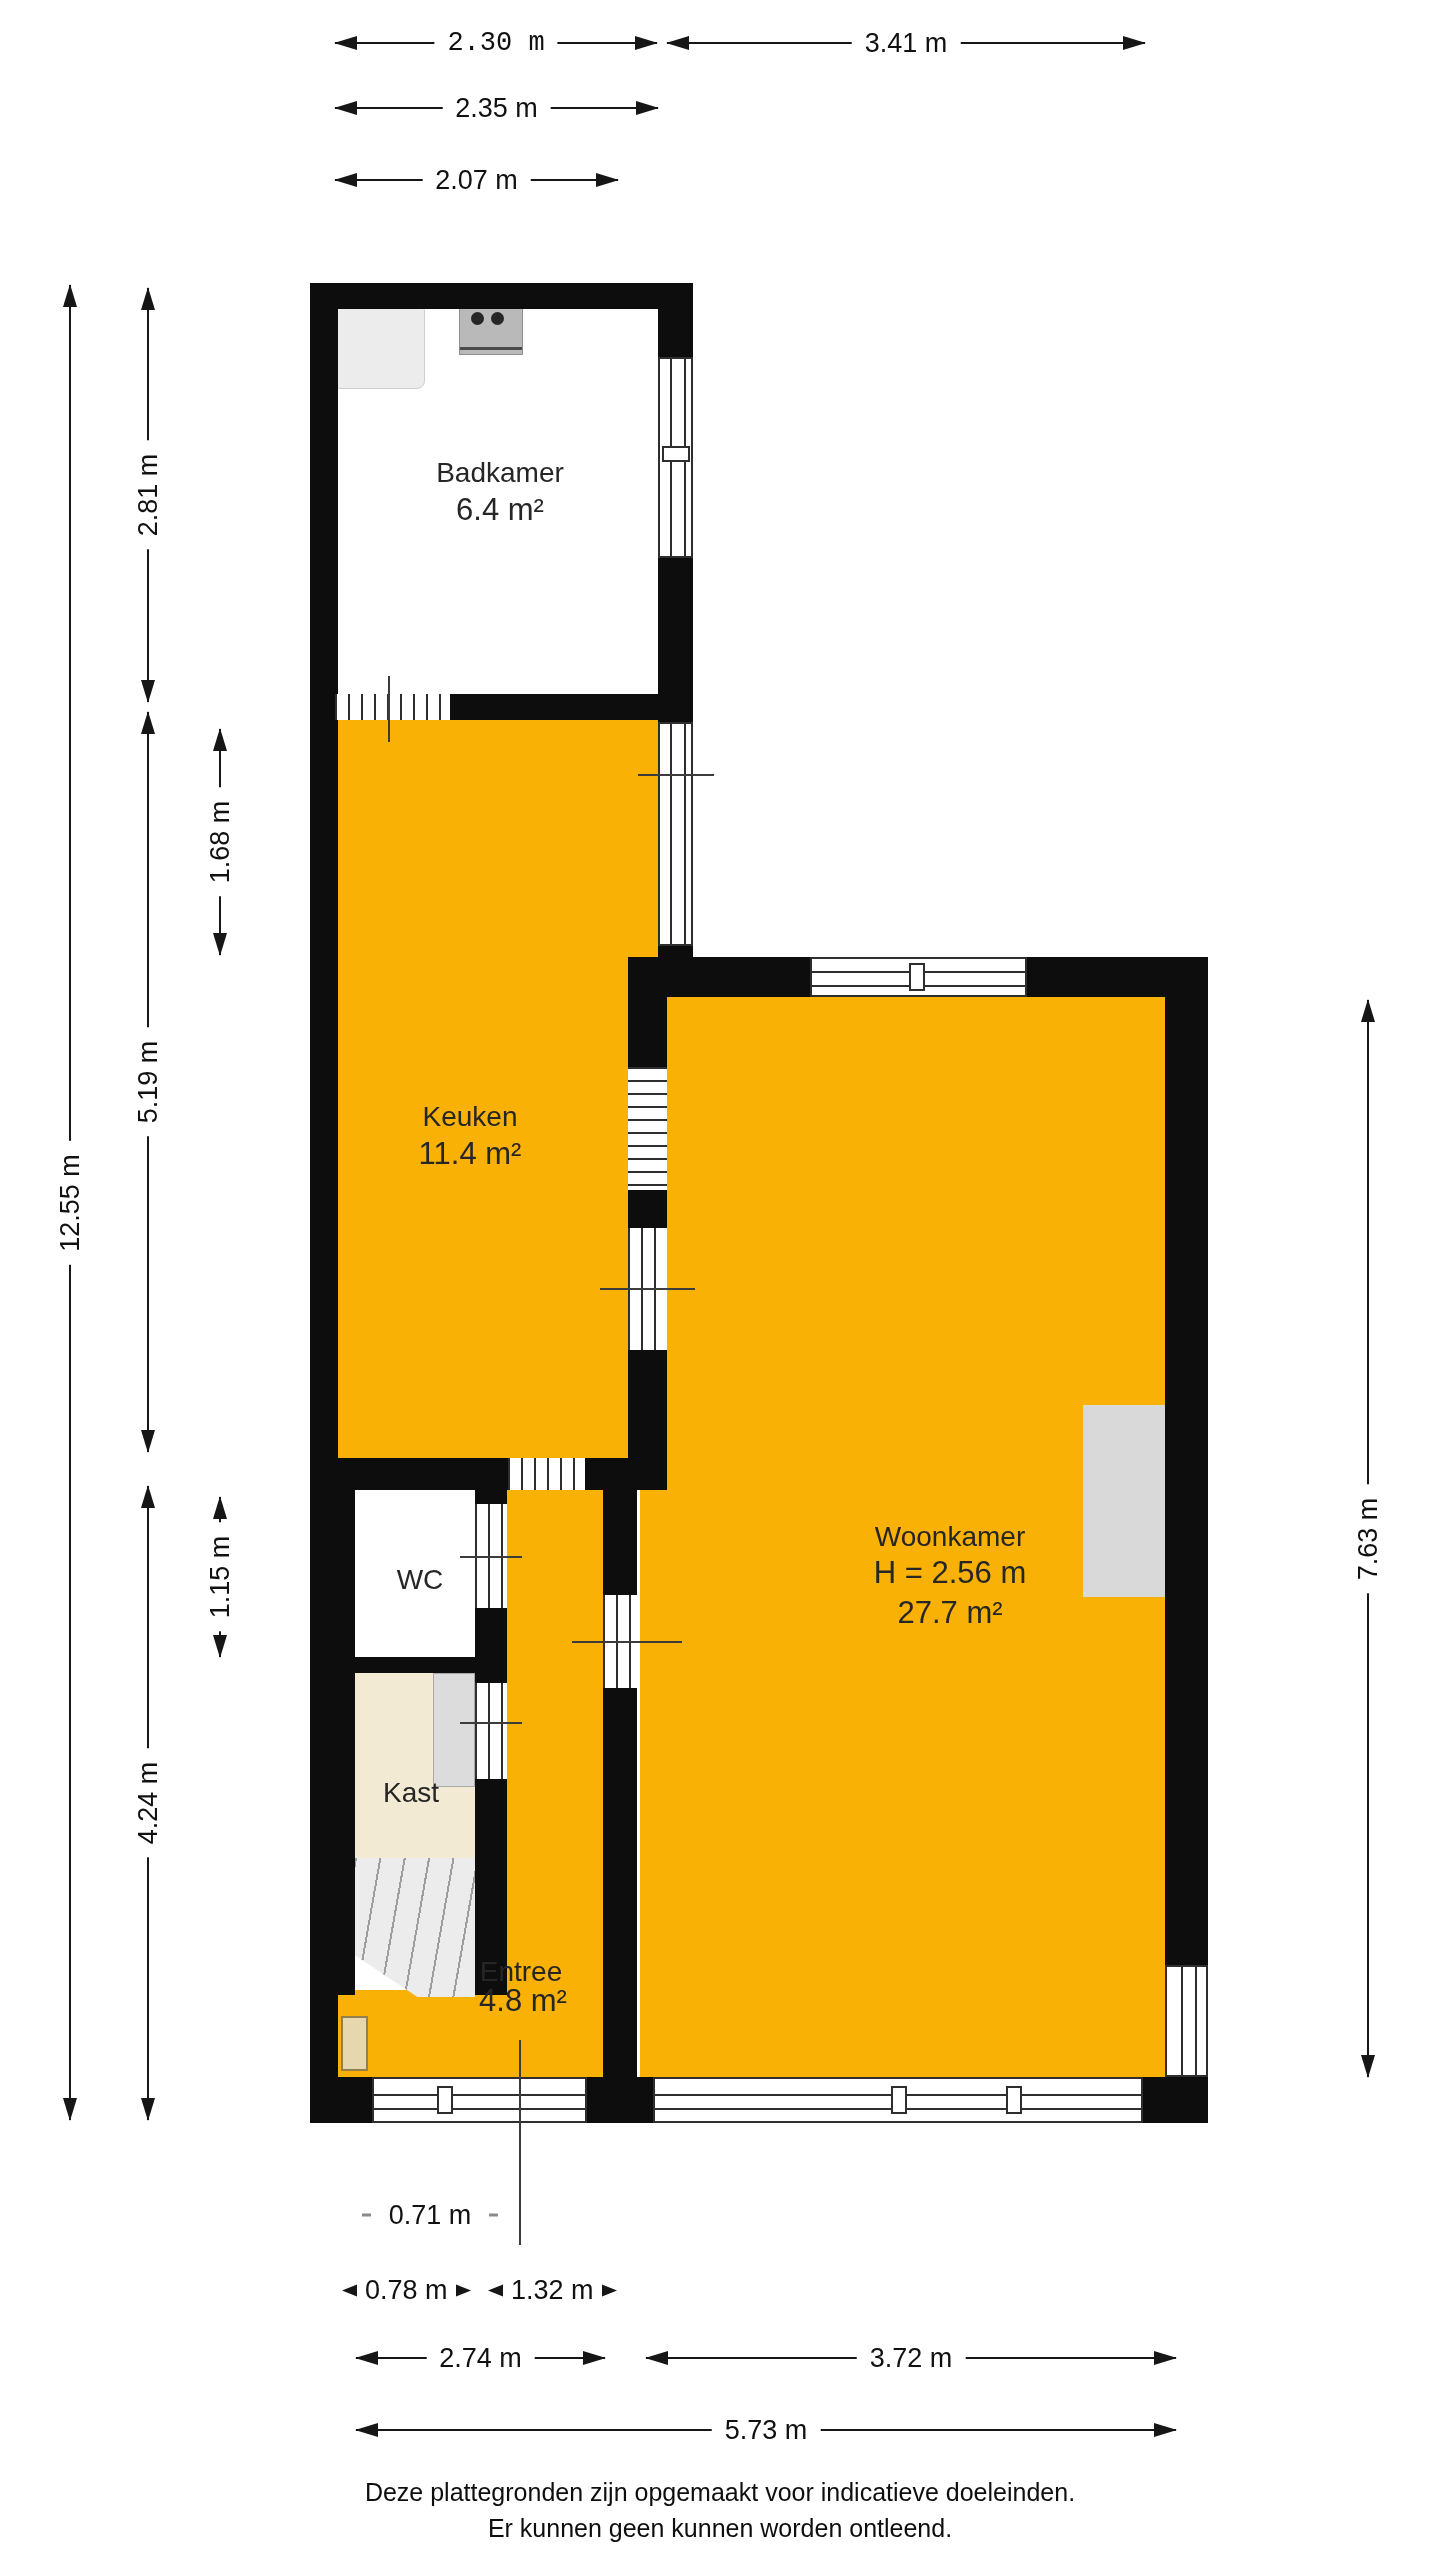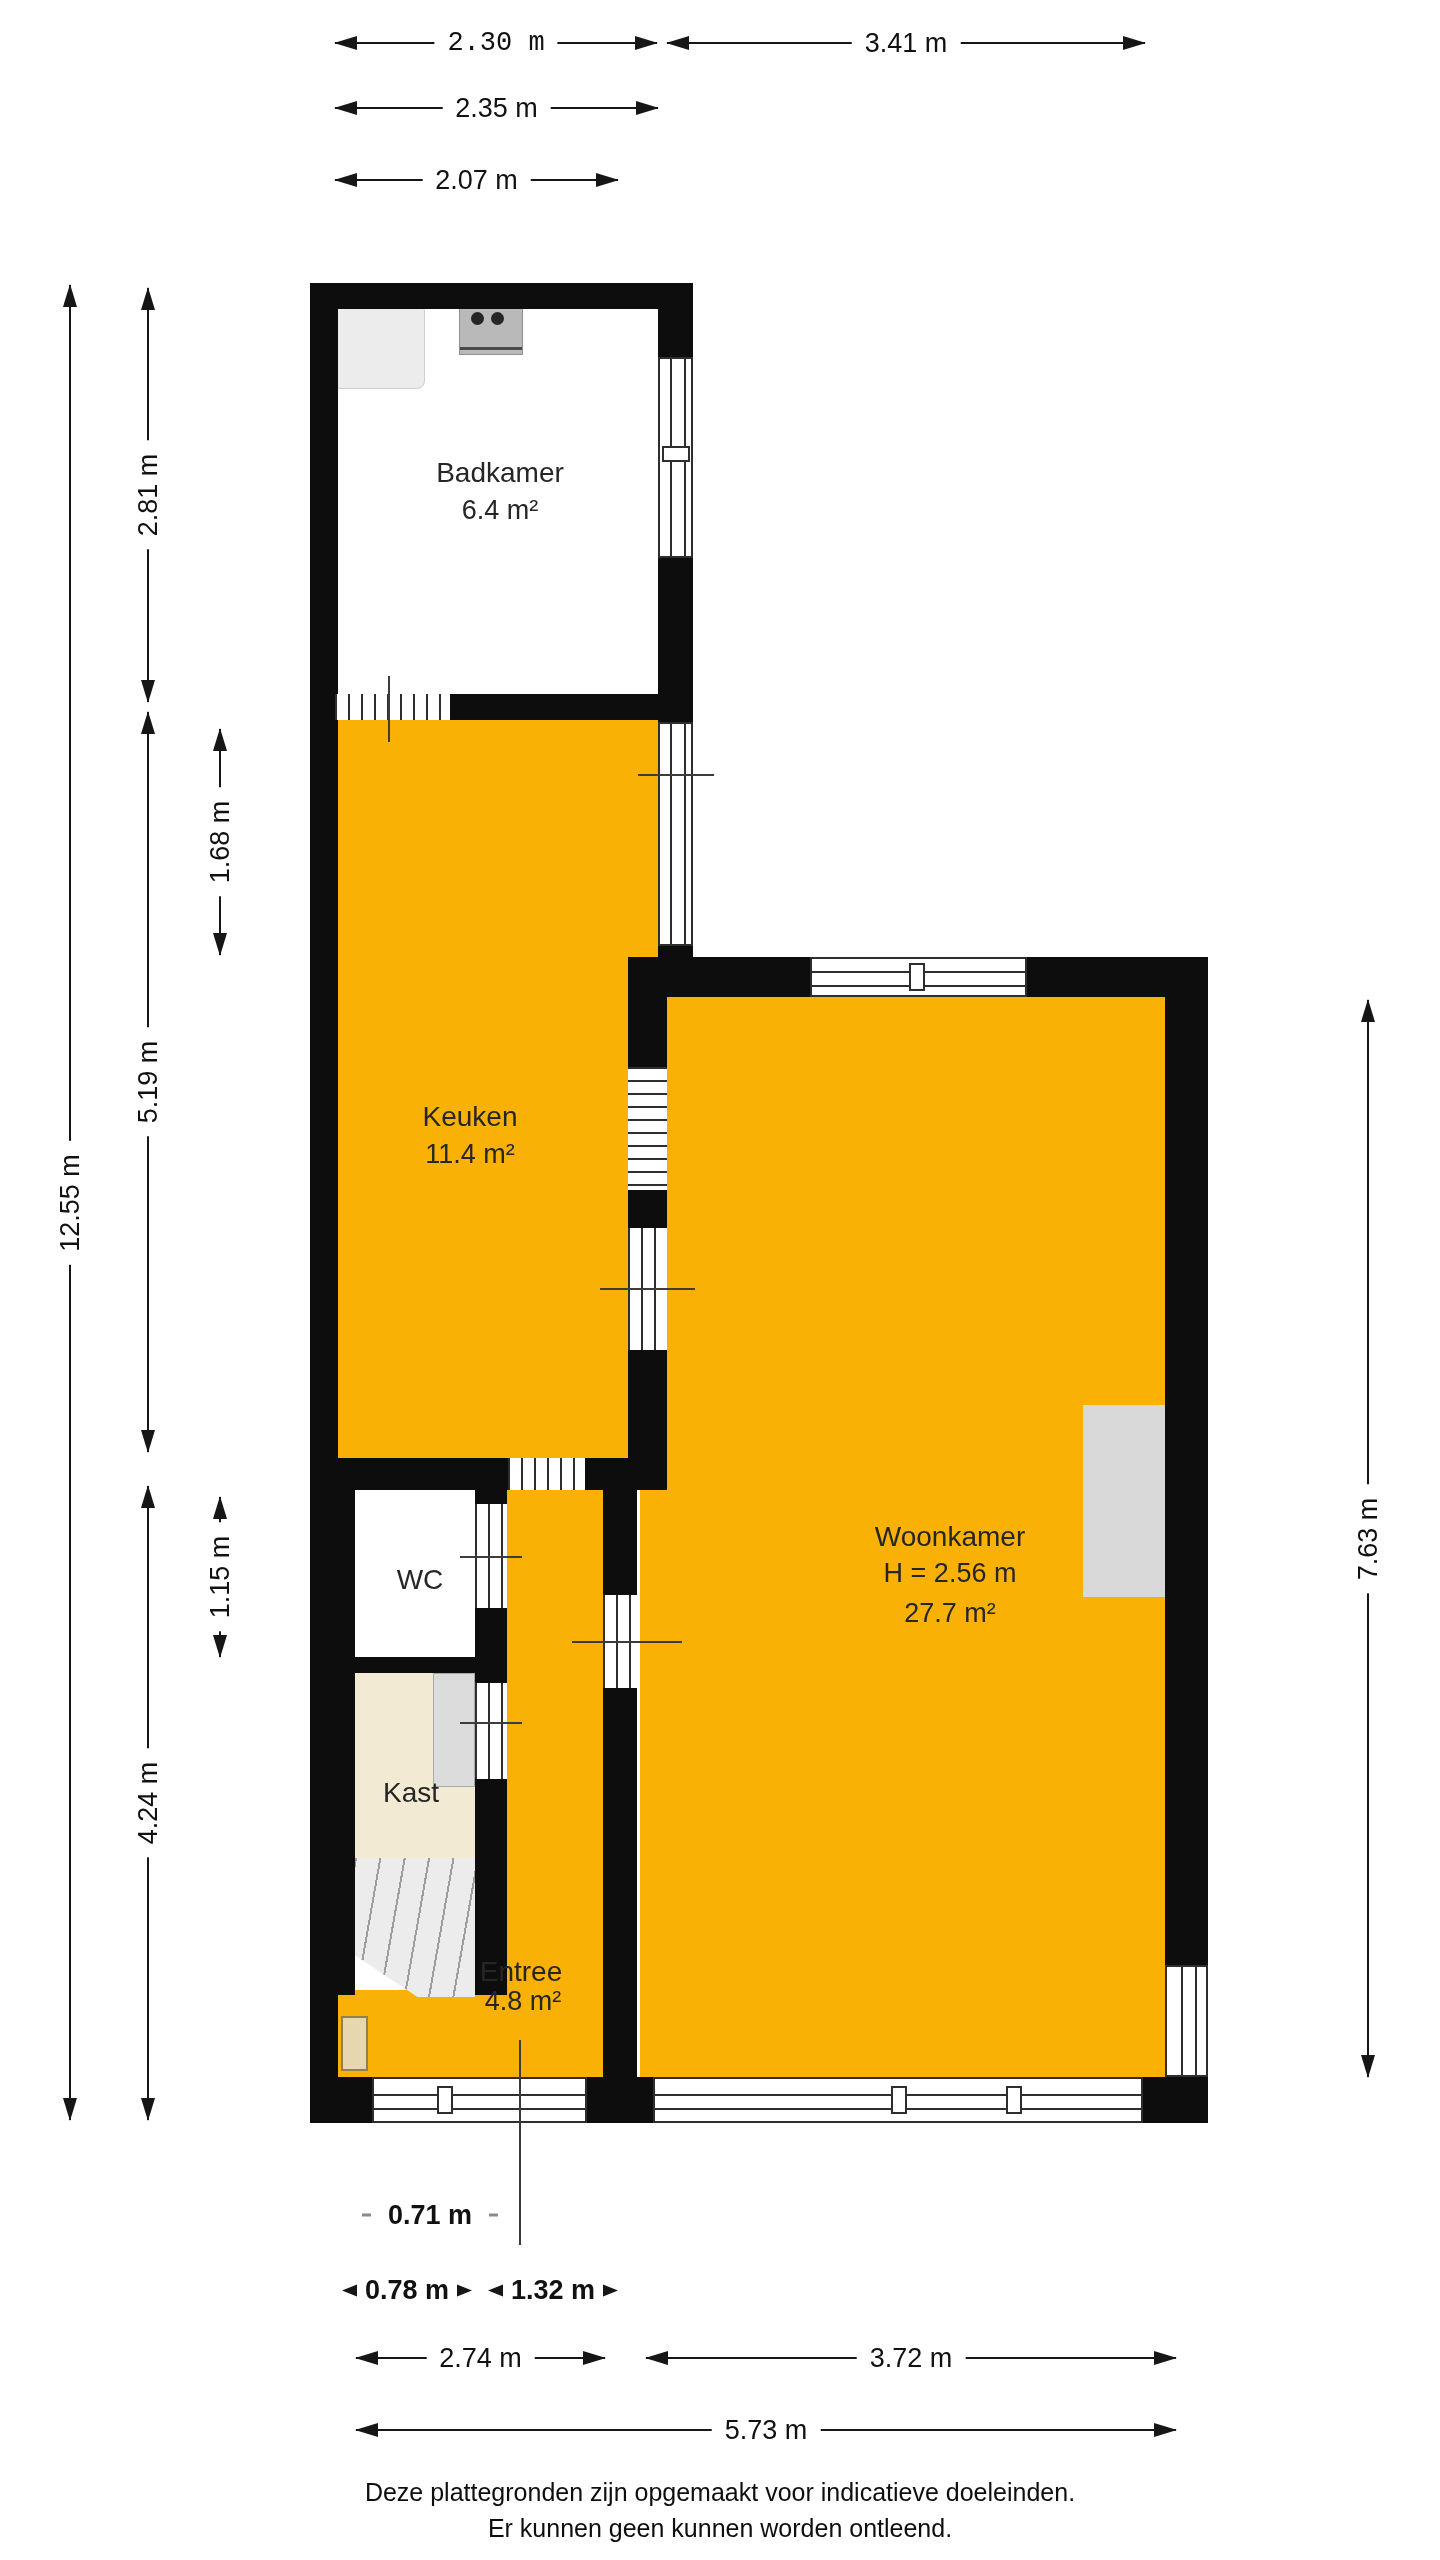--- a/index.html
+++ b/index.html
@@ -1,33 +1,33 @@
 <!DOCTYPE html>
 <html><head>
 <meta charset="utf-8">
 <style>
   html,body{margin:0;padding:0;background:#fff;}
   body{width:1440px;height:2560px;position:relative;font-family:"Liberation Sans",sans-serif;color:#111;overflow:hidden;}
   .wall{position:absolute;background:#0d0d0d;}
   .room{position:absolute;}
   .rlabel{position:absolute;transform:translate(-50%,-50%);font-size:28px;color:#262626;white-space:nowrap;text-align:center;}
-  .rsub{font-size:27px;}
+  .rsub{font-size:31px;}
   
   .dimh{position:absolute;height:0;border-top:2px solid #161616;}
   .dimh>b{position:absolute;left:50%;top:-1px;transform:translate(-50%,-50%);background:#fff;padding:0 13px;font-weight:400;font-size:27px;white-space:nowrap;}
   
   .dimv{position:absolute;width:0;border-left:2px solid #161616;}
   .dimv>b{position:absolute;top:50%;left:-1px;transform:translate(-50%,-50%) rotate(-90deg);background:#fff;padding:0 13px;font-weight:400;font-size:27px;white-space:nowrap;}
   .aL{position:absolute;left:-1px;top:-8px;width:0;height:0;border:7px solid transparent;border-left:0;border-right:23px solid #161616;}
   .aR{position:absolute;right:-1px;top:-8px;width:0;height:0;border:7px solid transparent;border-right:0;border-left:23px solid #161616;}
   .aU{position:absolute;top:-1px;left:-8px;width:0;height:0;border:7px solid transparent;border-top:0;border-bottom:23px solid #161616;}
   .aD{position:absolute;bottom:-1px;left:-8px;width:0;height:0;border:7px solid transparent;border-bottom:0;border-top:23px solid #161616;}
   
   .dimt{position:absolute;display:flex;align-items:center;justify-content:space-between;transform:translateY(-50%);font-size:27px;}
-  .dimt>b{font-weight:700;padding:0 8px;white-space:nowrap;}
+  .dimt>b{font-weight:400;padding:0 8px;white-space:nowrap;}
   .aOL{width:0;height:0;border:6px solid transparent;border-left:0;border-right:15px solid #161616;}
   .aOR{width:0;height:0;border:6px solid transparent;border-right:0;border-left:15px solid #161616;}
   .dash{width:9px;height:3px;background:#8a8a8a;}
   
   .winh{position:absolute;background:#fff;border:2px solid #2e2e2e;box-sizing:border-box;}
   .winh>i{position:absolute;left:0;right:0;top:50%;height:12px;margin-top:-6px;border-top:2px solid #2e2e2e;border-bottom:2px solid #2e2e2e;}
   .winv{position:absolute;background:#fff;border:2px solid #2e2e2e;box-sizing:border-box;}
   .winv>i{position:absolute;top:0;bottom:0;left:50%;width:12px;margin-left:-6px;border-left:2px solid #2e2e2e;border-right:2px solid #2e2e2e;}
   .divh{position:absolute;top:50%;width:16px;height:28px;transform:translate(-50%,-50%);background:#fff;border:2px solid #2e2e2e;box-sizing:border-box;}
   .divv{position:absolute;left:50%;height:16px;width:28px;transform:translate(-50%,-50%);background:#fff;border:2px solid #2e2e2e;box-sizing:border-box;}

